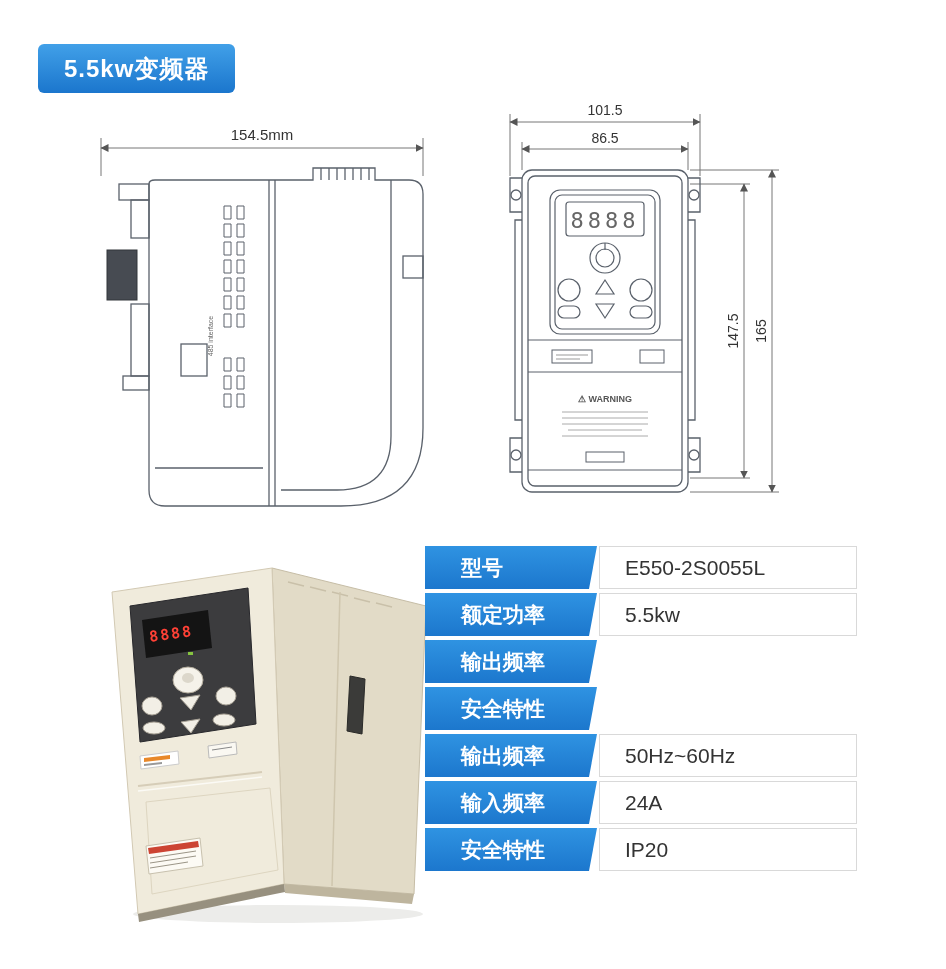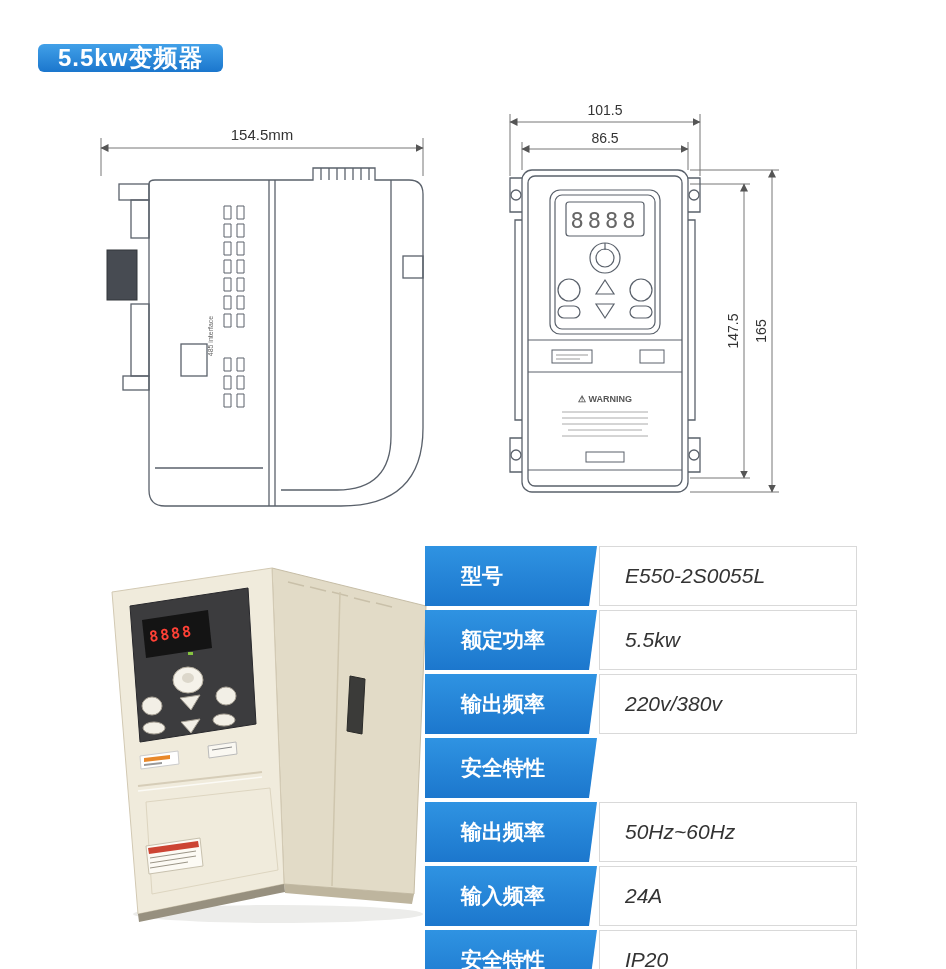--- a/index.html
+++ b/index.html
@@ -1,35 +1,35 @@
 <!DOCTYPE html>
 <html><head>
 <meta charset="utf-8">
 <style>
   html,body{margin:0;padding:0;background:#fff;}
   #stage{position:relative;width:946px;height:969px;background:#ffffff;overflow:hidden;
          font-family:"Liberation Sans",sans-serif;}
   .abs{position:absolute;}
 
   
-  .badge{height:28px;padding:0 20px;border-radius:6px;
+  .badge{height:49px;padding:0 26px;border-radius:6px;
          background:linear-gradient(180deg,#41a0e8,#1b76cd);
          display:flex;align-items:center;color:#fff;font-size:24px;font-weight:bold;
          letter-spacing:1px;}
 
   
   .spec-table{width:432px;}
-  .spec-row{display:flex;align-items:stretch;height:60px;margin-bottom:4px;}
+  .spec-row{display:flex;align-items:stretch;height:43px;margin-bottom:4px;}
   .spec-label{width:172px;box-sizing:border-box;padding-left:36px;
               background:linear-gradient(180deg,#2f93e2,#1c77cd);
               color:#fff;font-size:21px;font-weight:bold;display:flex;align-items:center;
               clip-path:polygon(0 0,100% 0,calc(100% - 8px) 100%,0 100%);}
   .spec-value{width:258px;box-sizing:border-box;padding-left:25px;margin-left:2px;
               border:1px solid #d9d9d9;background:#fff;color:#333;font-size:21px;
-              display:flex;align-items:center;font-style:italic;}
+              display:flex;align-items:center;}
 
   svg text{font-family:"Liberation Sans",sans-serif;}
   .mono{font-family:"DejaVu Sans Mono",monospace;}
 </style>
 </head>
 <body>
 
 <div id="stage">
 
   <div class="badge abs" style="left:38px;top:44px">
@@ -197,21 +197,20 @@
     <div class="spec-row">
       <div class="spec-label">型号</div>
       <div class="spec-value">E550-2S0055L</div>
     </div>
     <div class="spec-row">
       <div class="spec-label">额定功率</div>
       <div class="spec-value">5.5kw</div>
     </div>
     <div class="spec-row">
       <div class="spec-label">输出频率</div>
-      <div class="spec-value">220v/380v</div>
     </div>
     <div class="spec-row">
       <div class="spec-label">安全特性</div>
     </div>
     <div class="spec-row">
       <div class="spec-label">输出频率</div>
       <div class="spec-value">50Hz~60Hz</div>
     </div>
     <div class="spec-row">
       <div class="spec-label">输入频率</div>

